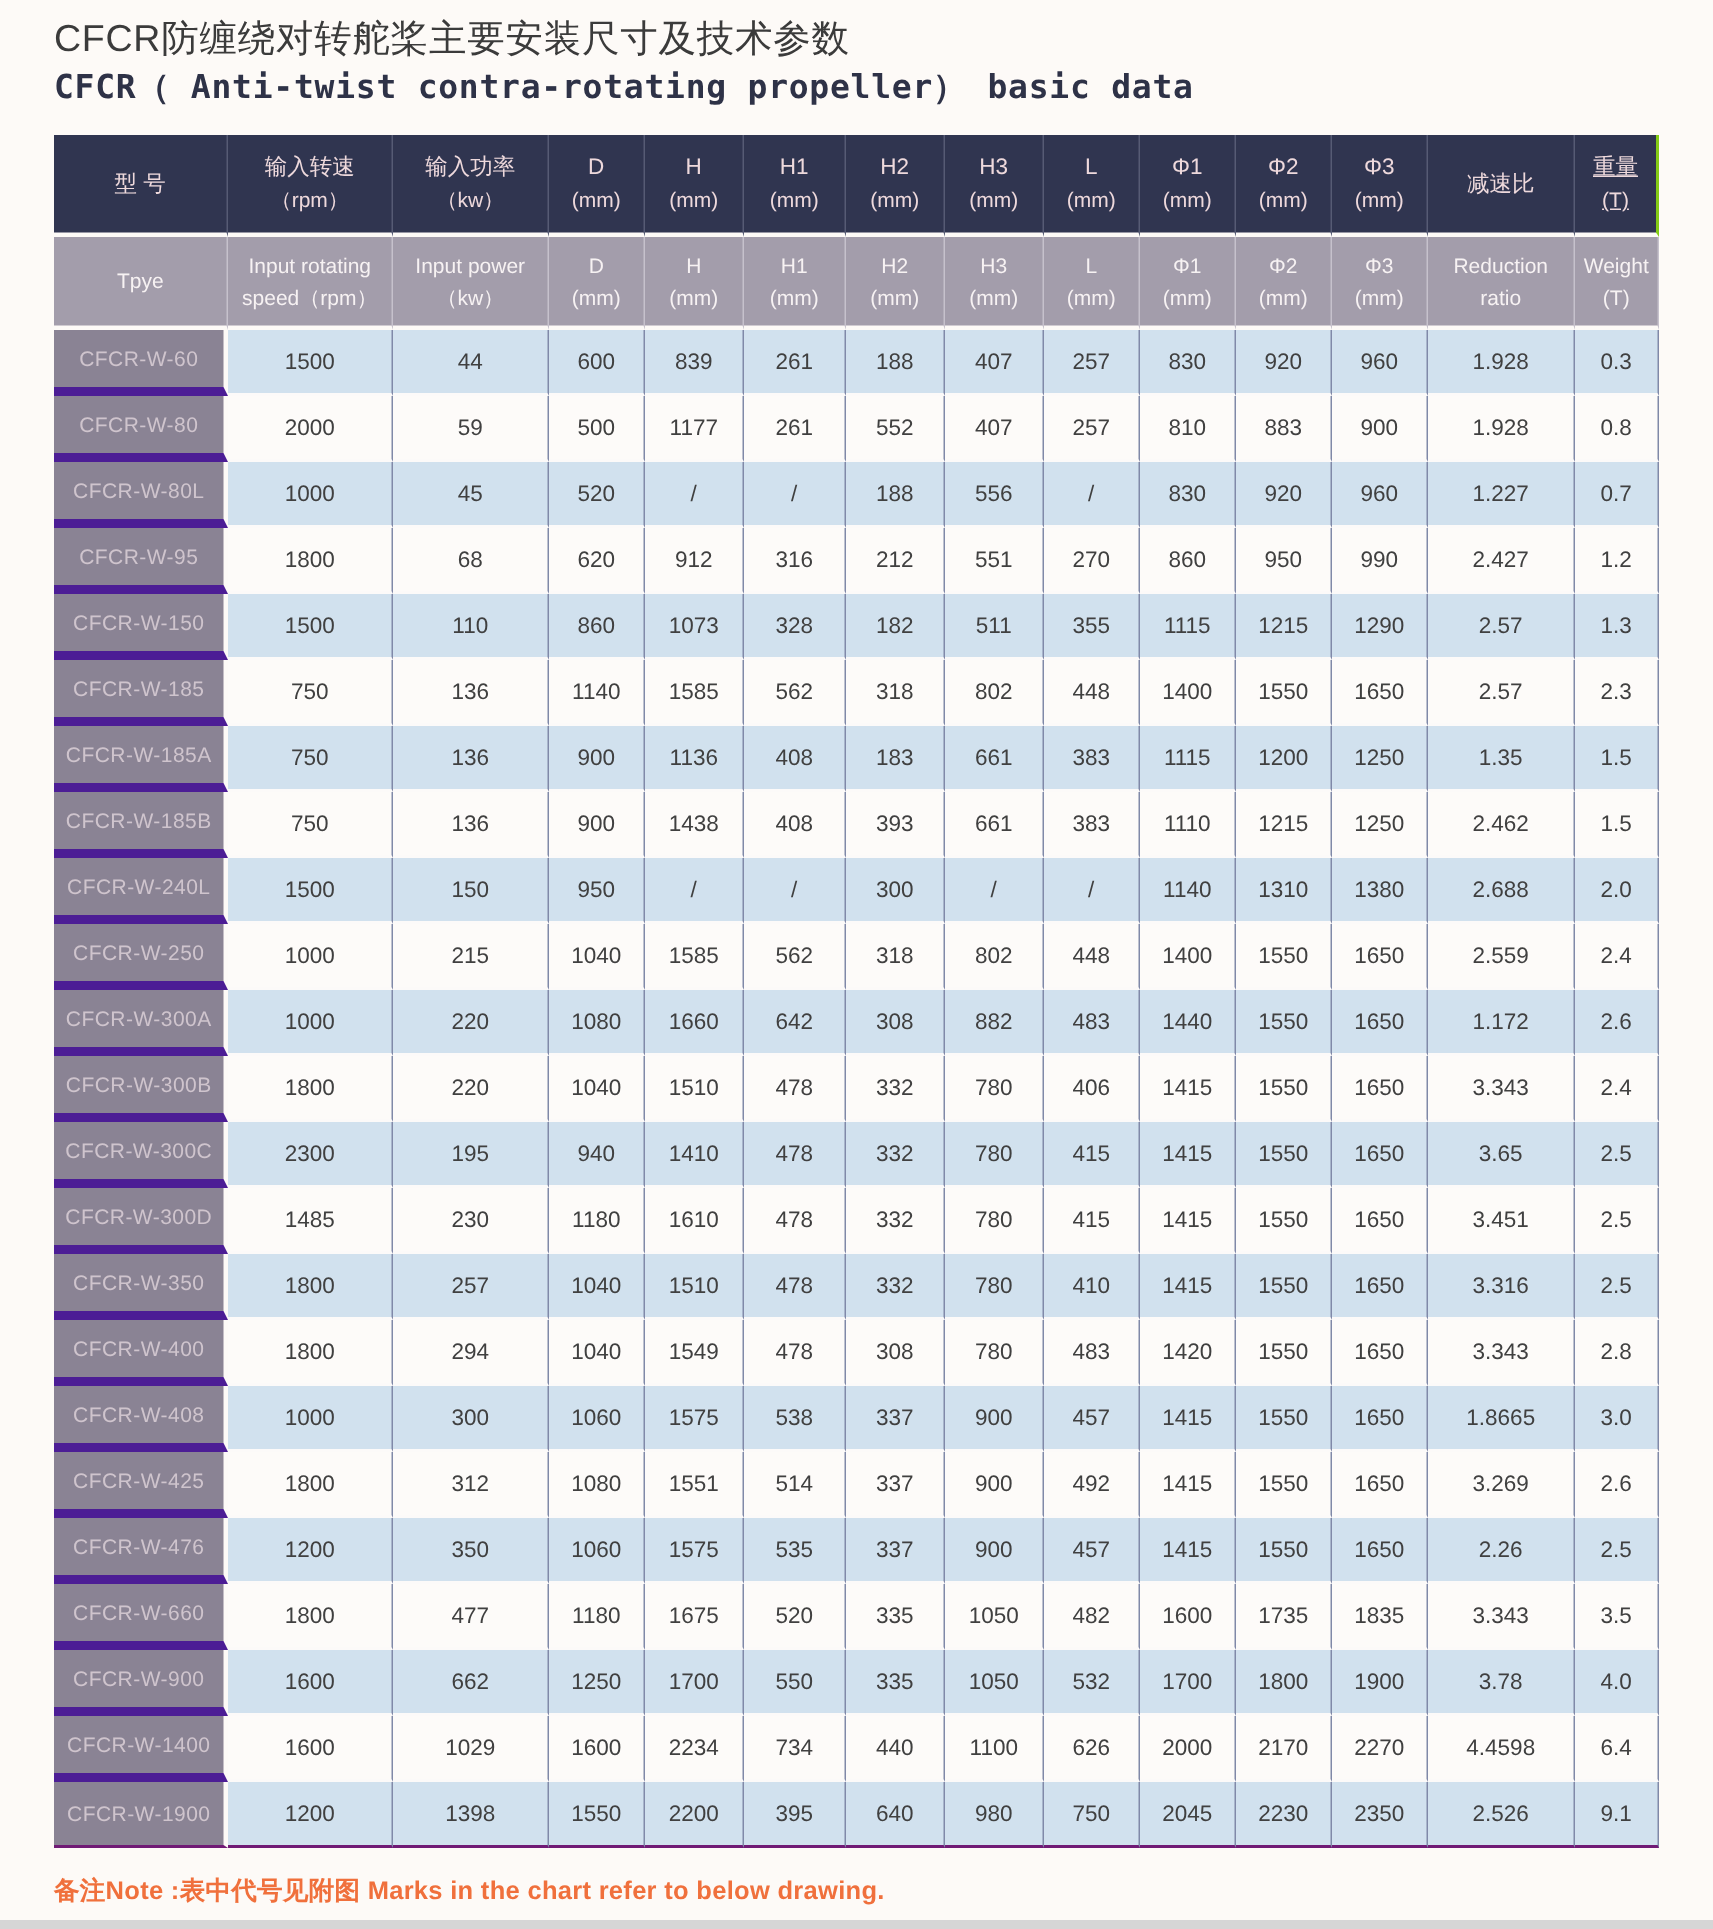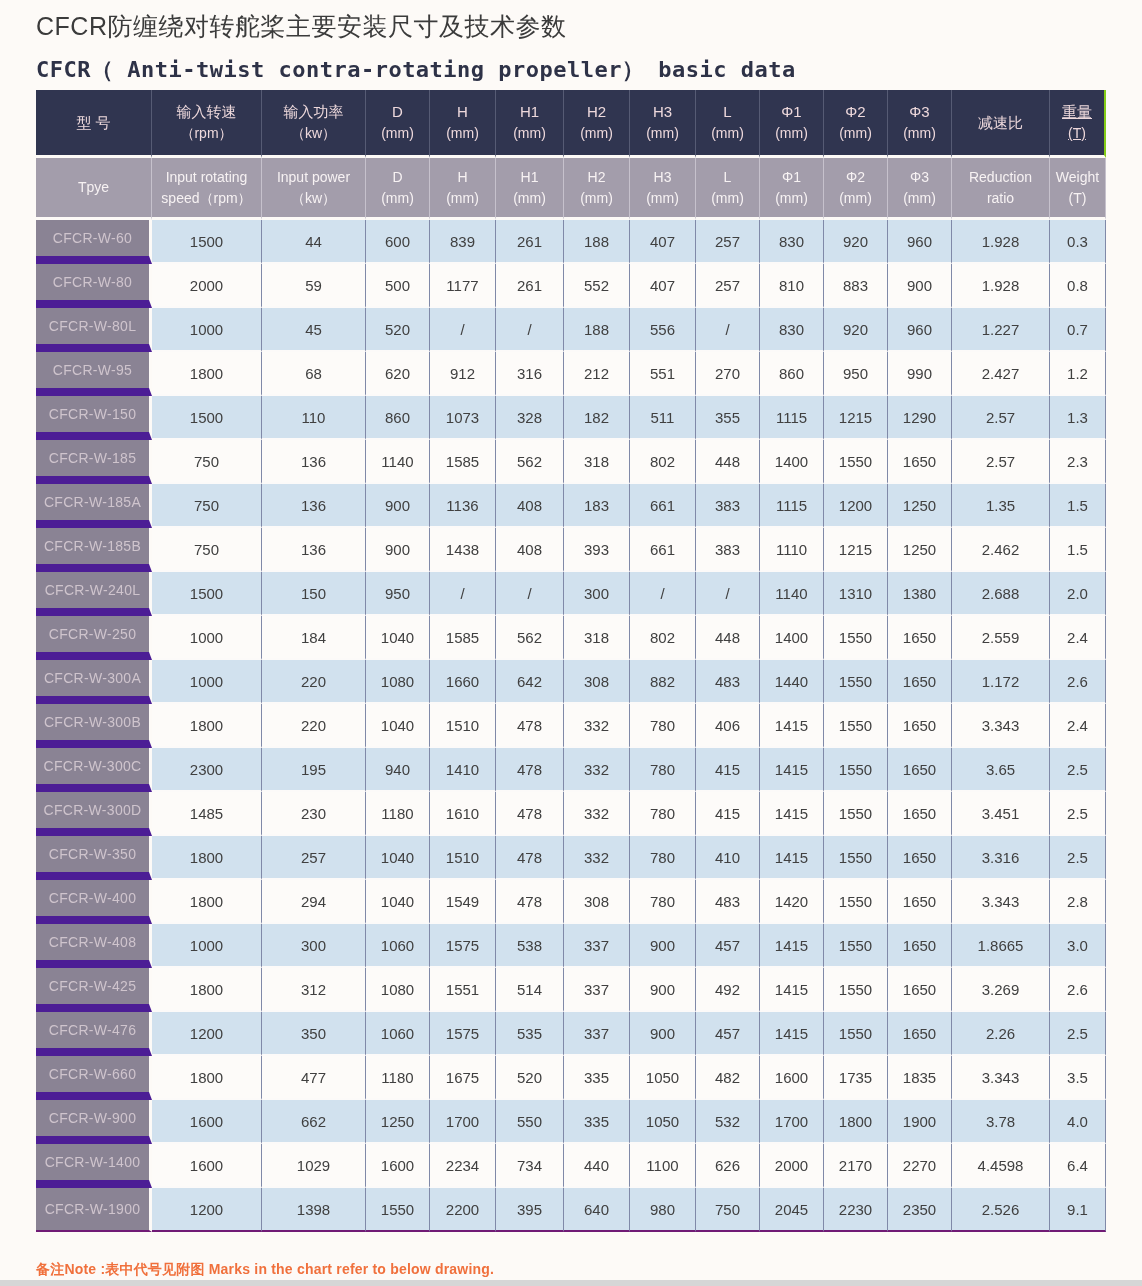--- a/index.html
+++ b/index.html
@@ -11,21 +11,21 @@
     font-family: "Liberation Sans", sans-serif;
     overflow: hidden;
   }
   .titles { padding: 10px 36px 0 36px; }
   .title-cn {
     font-size: 25px; font-weight: 500; color: #3b3b3b;
     font-family: Liberation Sans, sans-serif;
     letter-spacing: 0.5px; line-height: 1.3;
   }
   .title-en {
-    margin-top: 12px;
+    margin-top: 0;
     font-size: 22px; font-weight: bold; color: #2e3247;
     font-family: "DejaVu Sans Mono", monospace;
     letter-spacing: 0.5px;
   }
   table.spec {
     position: absolute; left: 36px; top: 90px;
     width: 1070px; table-layout: fixed;
     border-collapse: separate; border-spacing: 0;
   }
   col.c0{width:116px} col.c1{width:110px} col.c2{width:104px}
@@ -43,35 +43,34 @@
   tr.h-cn th:last-child { border-right: 2px solid #84cc16; text-decoration: underline; }
   
   tr.h-en th {
     height: 62px; background: #a39dab; color: #f7f2f3;
     font-size: 14px; line-height: 1.5;
     border-right: 1px solid #c6c1cc; border-bottom: 3px solid #fdfaf7;
   }
   
   tbody th.model {
     background: #8a8394; color: #cfc4cd; font-size: 14px;
-    border-right: 3px solid #fdfaf7; border-bottom: 8px solid #4c1d95;
+    border-right: 3px solid #fdfaf7; border-bottom: 6px solid #4c1d95;
     letter-spacing: 0.3px;
   }
   tbody td {
     height: 44px; font-size: 15px; color: #404040;
     border-right: 1px solid #8089a8; border-bottom: 2px solid #fcfaf9;
   }
   tbody tr.blue td { background: #d1e1ee; }
   tbody tr.white td { background: #fdfbf9; }
   tbody tr:last-child td, tbody tr:last-child th { border-bottom: 2px solid #701a75; }
   .note {
     position: absolute; left: 36px; top: 1249px;
-    color: #f0703c; font-size: 14px; font-weight: bold;
+    color: #f0703c; font-size: 17px; font-weight: bold;
     letter-spacing: 0.2px;
-    margin-top: 12px;
   }
   .bottom-bar {
     position: absolute; left: 0; bottom: 0; width: 100%; height: 6px;
     background: #d6d6d6;
   }
   .hline2 { font-size: 14px; text-align: center; }
 </style>
 </head>
 <body>
 
@@ -610,21 +609,21 @@
         </td>
       </tr>
       <tr class="white">
         <th class="model">
           <div>CFCR-W-250</div>
         </th>
         <td>
           <div>1000</div>
         </td>
         <td>
-          <div>184</div>
+          <div>215</div>
         </td>
         <td>
           <div>1040</div>
         </td>
         <td>
           <div>1585</div>
         </td>
         <td>
           <div>562</div>
         </td>

